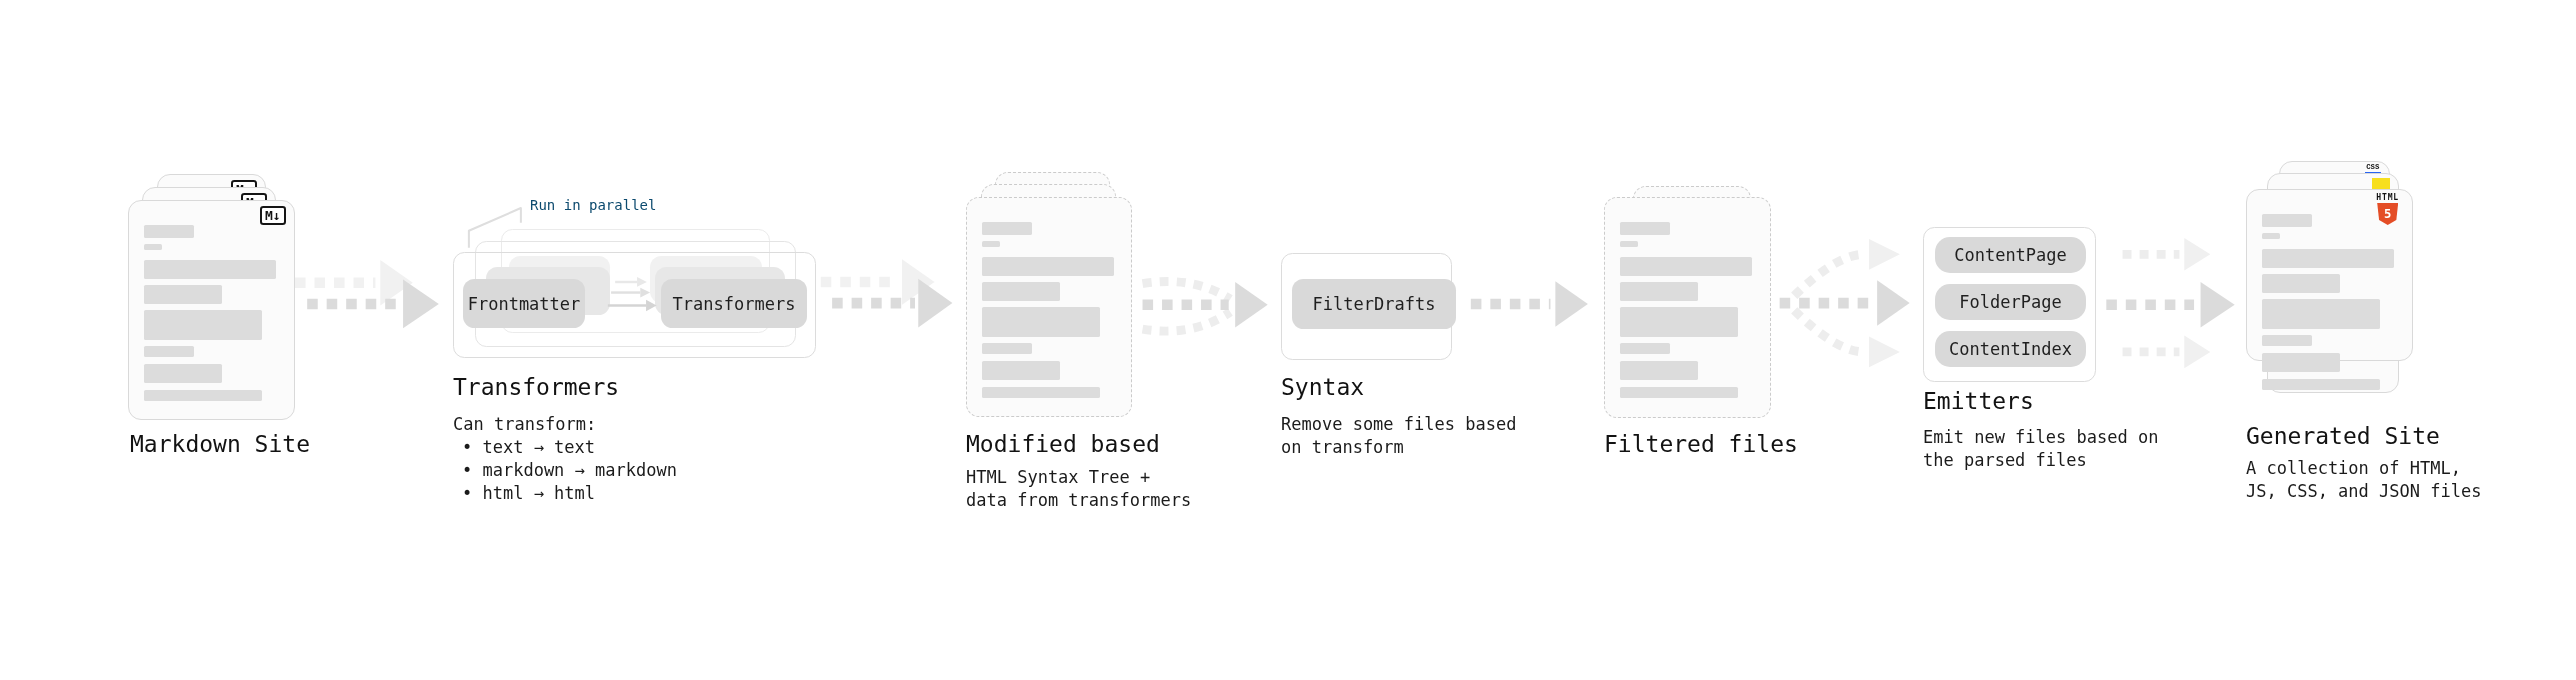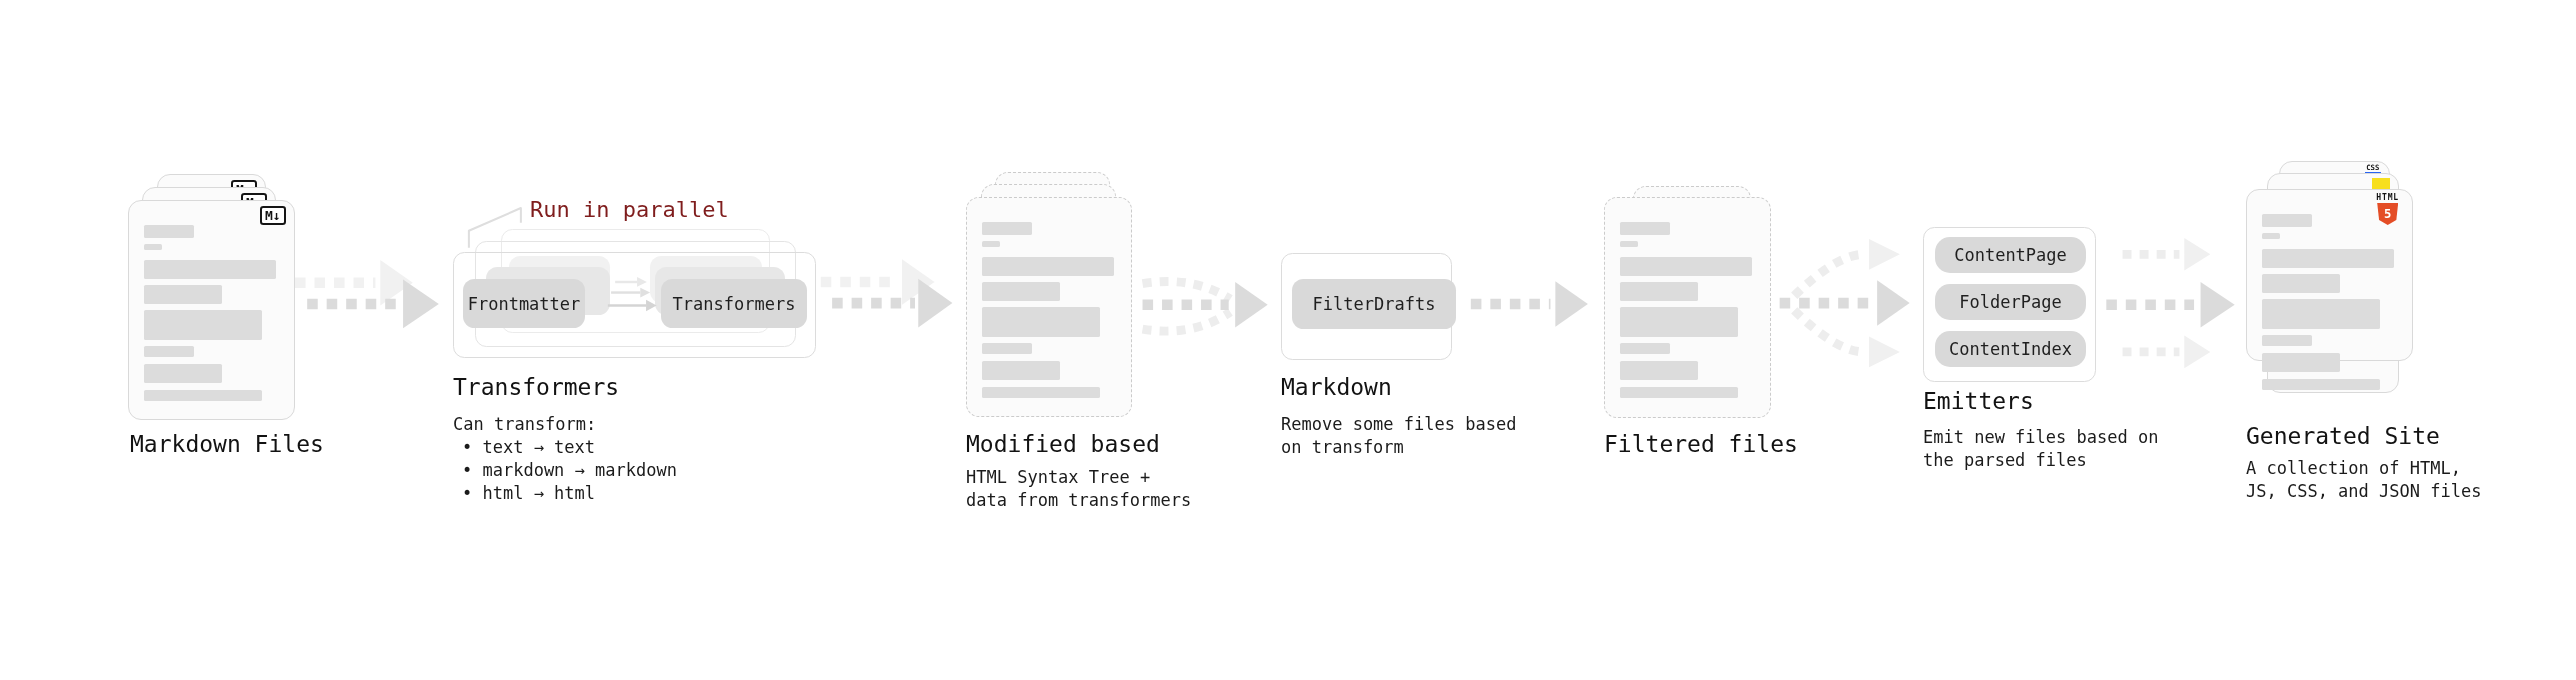--- a/index.html
+++ b/index.html
@@ -33,21 +33,21 @@
 
   
   .md-icon{position:absolute;top:4.9px;right:8.1px;border:2.4px solid #151515;border-radius:3.3px;
            background:#fff;color:#151515;font-weight:bold;font-size:13px;line-height:15.4px;padding:0 3.3px;}
   .html5-icon{position:absolute;top:3.3px;right:9.8px;width:29px;text-align:center;}
   .h5-label{display:block;font-size:8.1px;font-weight:bold;color:#111;letter-spacing:0.8px;line-height:9px;}
   .h5-shield{display:flex;align-items:center;justify-content:center;width:21px;height:22px;margin:0.8px auto 0;
              background:#e44d26;color:#fff;font-size:12.2px;font-weight:bold;
              clip-path:polygon(0 0,100% 0,91% 77%,50% 100%,9% 77%);}
   .js-icon{position:absolute;top:4.1px;right:8.1px;width:18px;height:11.4px;background:#f7df1e;}
-  .css-icon{position:absolute;top:2.4px;right:8.1px;width:16.3px;text-align:center;}
+  .css-icon{position:absolute;top:2.4px;right:8.1px;width:16.3px;text-align:center;font-family:Liberation Mono, monospace;}
   .css-label{display:block;font-size:7.3px;font-weight:bold;color:#111;line-height:7.3px;}
   .css-bar{display:block;width:16.3px;height:2.4px;background:#2965f1;margin-top:0.8px;}
 
   
   .box{position:absolute;border:1.6px solid #dcdcdc;border-radius:11.4px;box-sizing:border-box;background:transparent;}
   #tf-back2{left:501px;top:229px;width:269px;height:104px;border-color:#ebebeb}
   #tf-back1{left:475px;top:241px;width:321px;height:106px;border-color:#e4e4e4}
   #tf-front{left:453px;top:252px;width:363px;height:106px;border-color:#dcdcdc}
   #filters-box{left:1281px;top:253px;width:171px;height:107px}
   #emitters-box{left:1923px;top:227px;width:173px;height:155px}
@@ -61,21 +61,21 @@
   .g-ds1{left:655px;top:267px;width:130px;height:48px;background:#e7e7e7}
   #pill-frontmatter{left:463px;top:279px;width:122px;height:49px}
   #pill-description{left:661px;top:279px;width:146px;height:49px}
   #pill-filterdrafts{left:1292px;top:279px;width:164px;height:50px}
   .em-pill{left:1935px;width:151px;height:36px;border-radius:15px;}
   #pill-contentpage{top:237px}#pill-folderpage{top:284px}#pill-contentindex{top:331px}
 
   
   .title{position:absolute;font-size:23px;font-weight:500;color:#121212;white-space:nowrap;}
   .body{position:absolute;font-size:17px;line-height:23px;color:#1b1b1b;white-space:nowrap;}
-  .note{position:absolute;font-size:22px;color:#7f1d1d;white-space:nowrap;}
+  .note{position:absolute;font-size:14px;color:#0c4a6e;white-space:nowrap;}
   #lbl-md{left:130px;top:431px}
   #lbl-tf{left:453px;top:374px}
   #tf-cap{left:453px;top:413px}
   #tf-bullets{left:462px;top:436px}
   #lbl-mod{left:966px;top:431px}
   #mod-desc{left:966px;top:466px}
   #lbl-fil{left:1281px;top:374px}
   #fil-desc{left:1281px;top:413px}
   #lbl-fd{left:1604px;top:431px}
   #lbl-em{left:1923px;top:388px}
@@ -156,21 +156,21 @@
       <span class="md-icon">M↓</span>
     <i class="bar b1"></i>
         <i class="bar b2"></i>
         <i class="bar b3"></i>
         <i class="bar b4"></i>
         <i class="bar b5"></i>
         <i class="bar b6"></i>
         <i class="bar b7"></i>
         <i class="bar b8"></i>
       </div>
-    <div class="title" id="lbl-md">Markdown Files</div>
+    <div class="title" id="lbl-md">Markdown Site</div>
   </div>
 
   <div>
     <div class="note" id="note-rip">Run in parallel</div>
     <div class="box" id="tf-back2"></div>
     <div class="box" id="tf-back1"></div>
     <div class="box" id="tf-front"></div>
     <div class="ghost g-fm2"></div>
     <div class="ghost g-fm1"></div>
     <div class="ghost g-ds2"></div>
@@ -202,21 +202,21 @@
     <div class="title" id="lbl-mod">Modified based</div>
     <div class="body" id="mod-desc">
       <div>HTML Syntax Tree +</div>
       <div>data from transformers</div>
     </div>
   </div>
 
   <div>
     <div class="box" id="filters-box"></div>
     <div class="pill" id="pill-filterdrafts">FilterDrafts</div>
-    <div class="title" id="lbl-fil">Markdown</div>
+    <div class="title" id="lbl-fil">Syntax</div>
     <div class="body" id="fil-desc">
       <div>Remove some files based</div>
       <div>on transform</div>
     </div>
   </div>
 
   <div>
     <div class="doc dashed" id="fd-back1"></div>
     <div class="doc dashed" id="fd-front">
         <i class="bar b1"></i>

